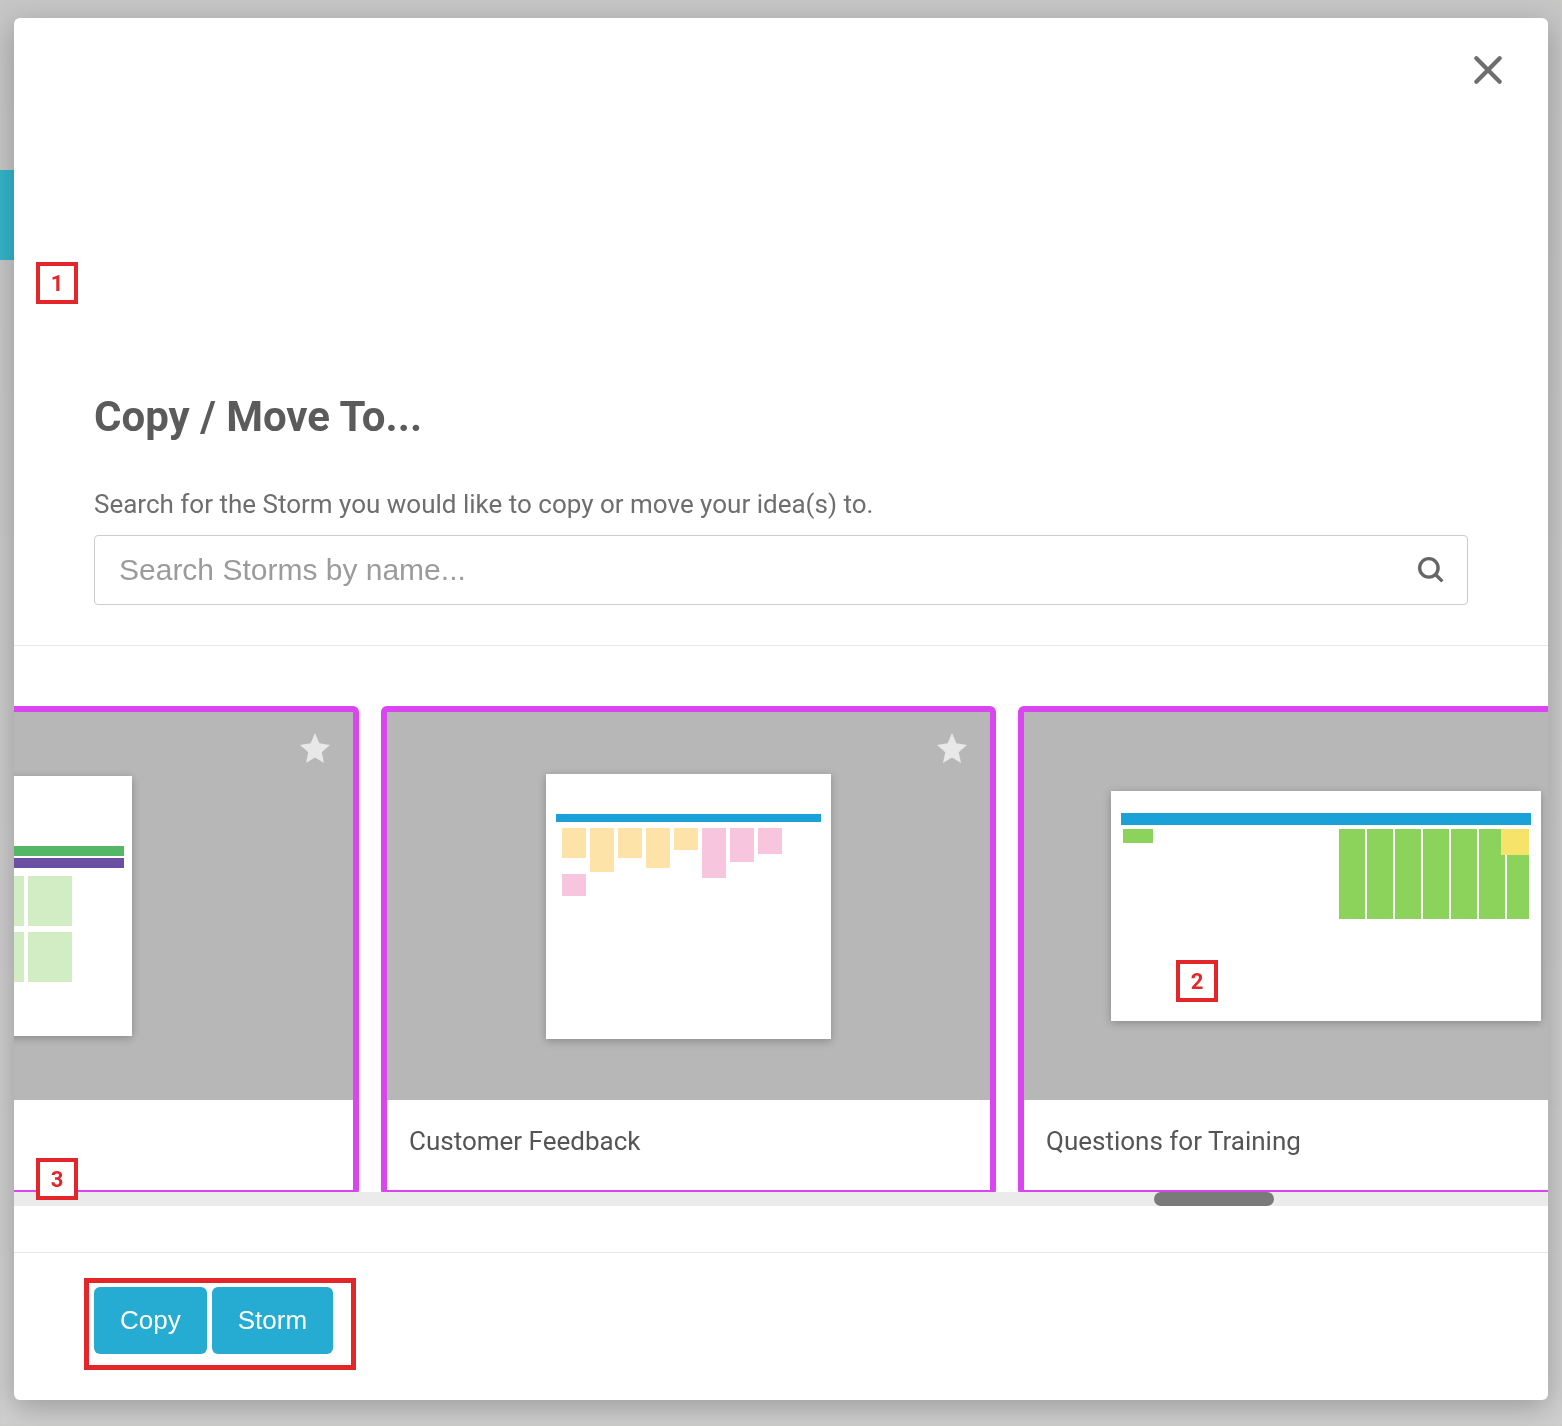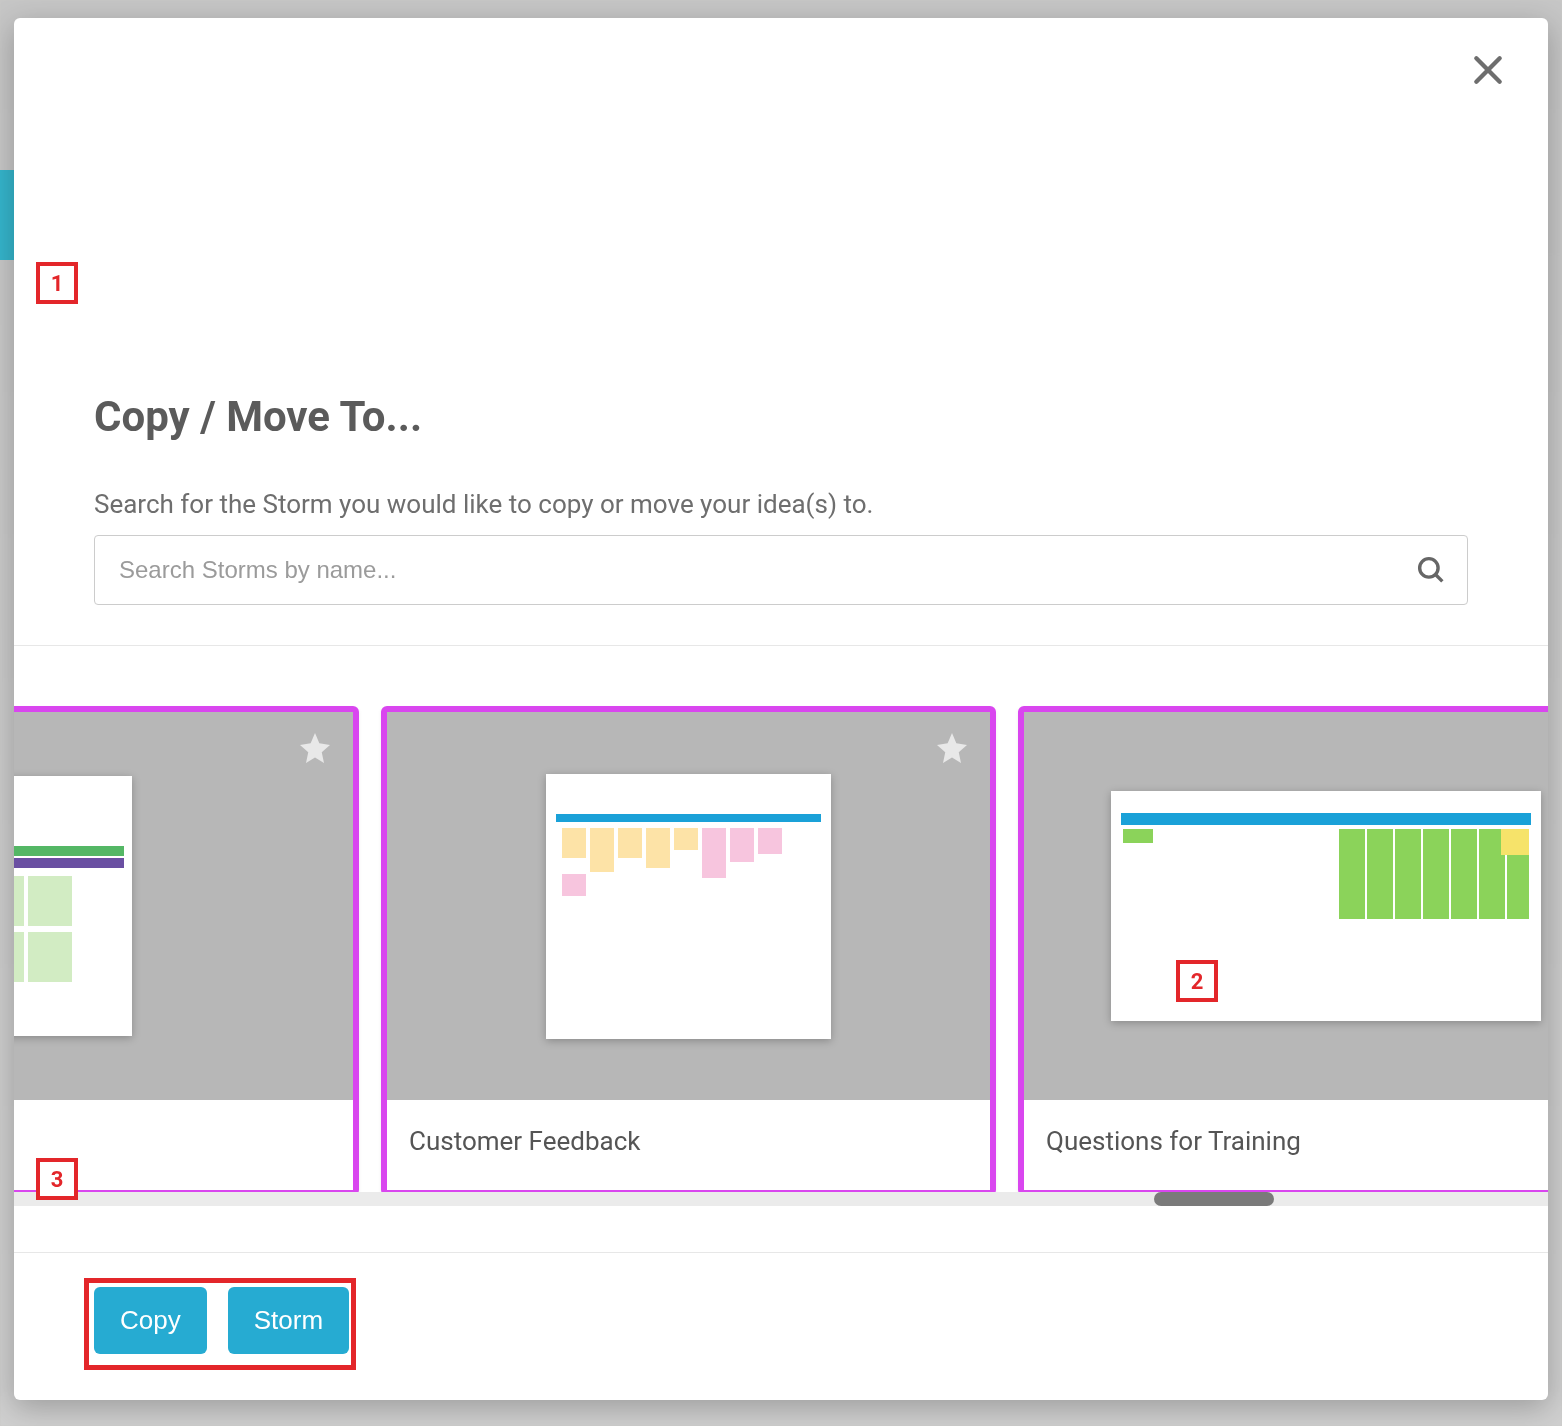--- a/index.html
+++ b/index.html
@@ -59,21 +59,21 @@
   }
 
   .search-wrap {
     position: relative;
   }
   .search-input {
     width: 100%;
     height: 70px;
     border: 1px solid #ccc;
     border-radius: 4px;
-    font-size: 24px;
+    font-size: 30px;
     padding: 0 80px 0 24px;
     color: #555;
   }
   .search-input::placeholder { color: #9b9b9b; }
   .search-icon {
     position: absolute;
     right: 20px; top: 50%; transform: translateY(-50%);
     width: 34px; height: 34px; color: #666;
   }
 
@@ -171,21 +171,21 @@
   .select-caret {
     position: absolute; right: 24px; top: 50%; transform: translateY(-50%);
     width: 22px; height: 22px; color: #777; pointer-events:none;
   }
 
   .footer {
     border-top: 1px solid #e7e7e7;
     margin-top: 46px;
     padding: 34px 80px 46px 80px;
     display: flex;
-    gap: 21px;
+    gap: 5px;
   }
   .btn {
     background: #26abd2;
     color: #fff;
     border: none;
     border-radius: 6px;
     font-size: 26px;
     padding: 18px 26px;
     cursor: pointer;
   }

